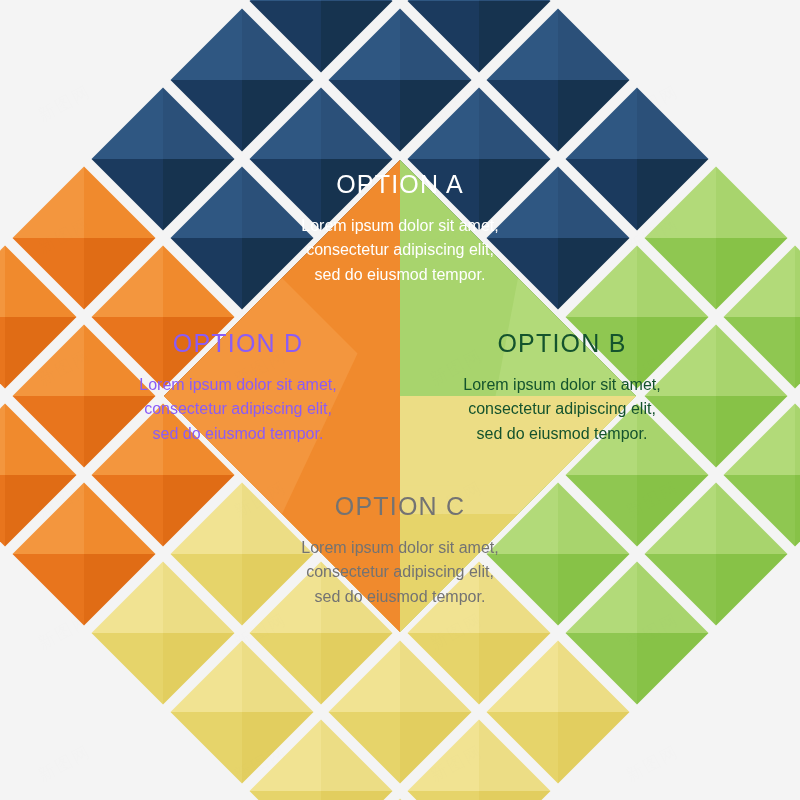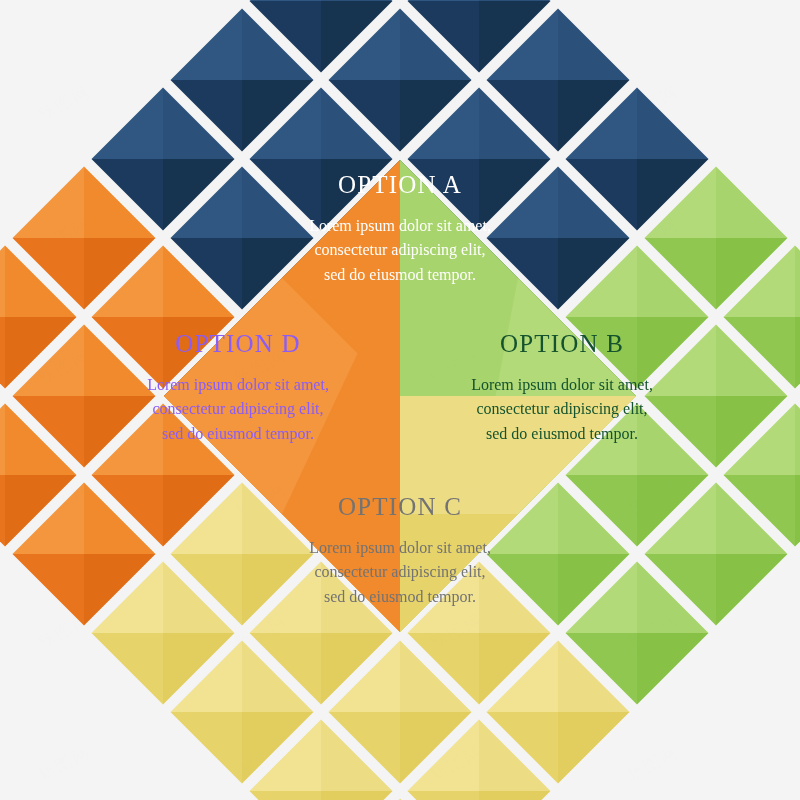--- a/index.html
+++ b/index.html
@@ -1,20 +1,20 @@
 <!DOCTYPE html>
 <html><head>
 <meta charset="utf-8">
 <style>
   html,body{margin:0;padding:0;background:#f4f4f4;}
   body{width:800px;height:800px;overflow:hidden;
        font-family:"Liberation Sans","DejaVu Sans",sans-serif;}
   #stage{position:relative;width:800px;height:800px;background:#f4f4f4;}
   #art{position:absolute;inset:0;width:800px;height:800px;display:block;}
-  .label-layer{position:absolute;inset:0;width:800px;height:800px;pointer-events:none;font-family:Liberation Serif, serif;}
+  .label-layer{position:absolute;inset:0;width:800px;height:800px;pointer-events:none;}
   .opt{position:absolute;text-align:center;}
   .opt .title{font-size:25px;letter-spacing:1.2px;font-weight:400;line-height:1;}
   .opt .body{font-size:16px;line-height:1.52;margin-top:17px;}
   
   #opt-a{left:272px;top:172px;width:256px;}
   #opt-a .title,#opt-a .body{color:#ffffff;}
   
   #opt-b{left:434px;top:331px;width:256px;}
   #opt-b .title,#opt-b .body{color:#14532d;}
   

